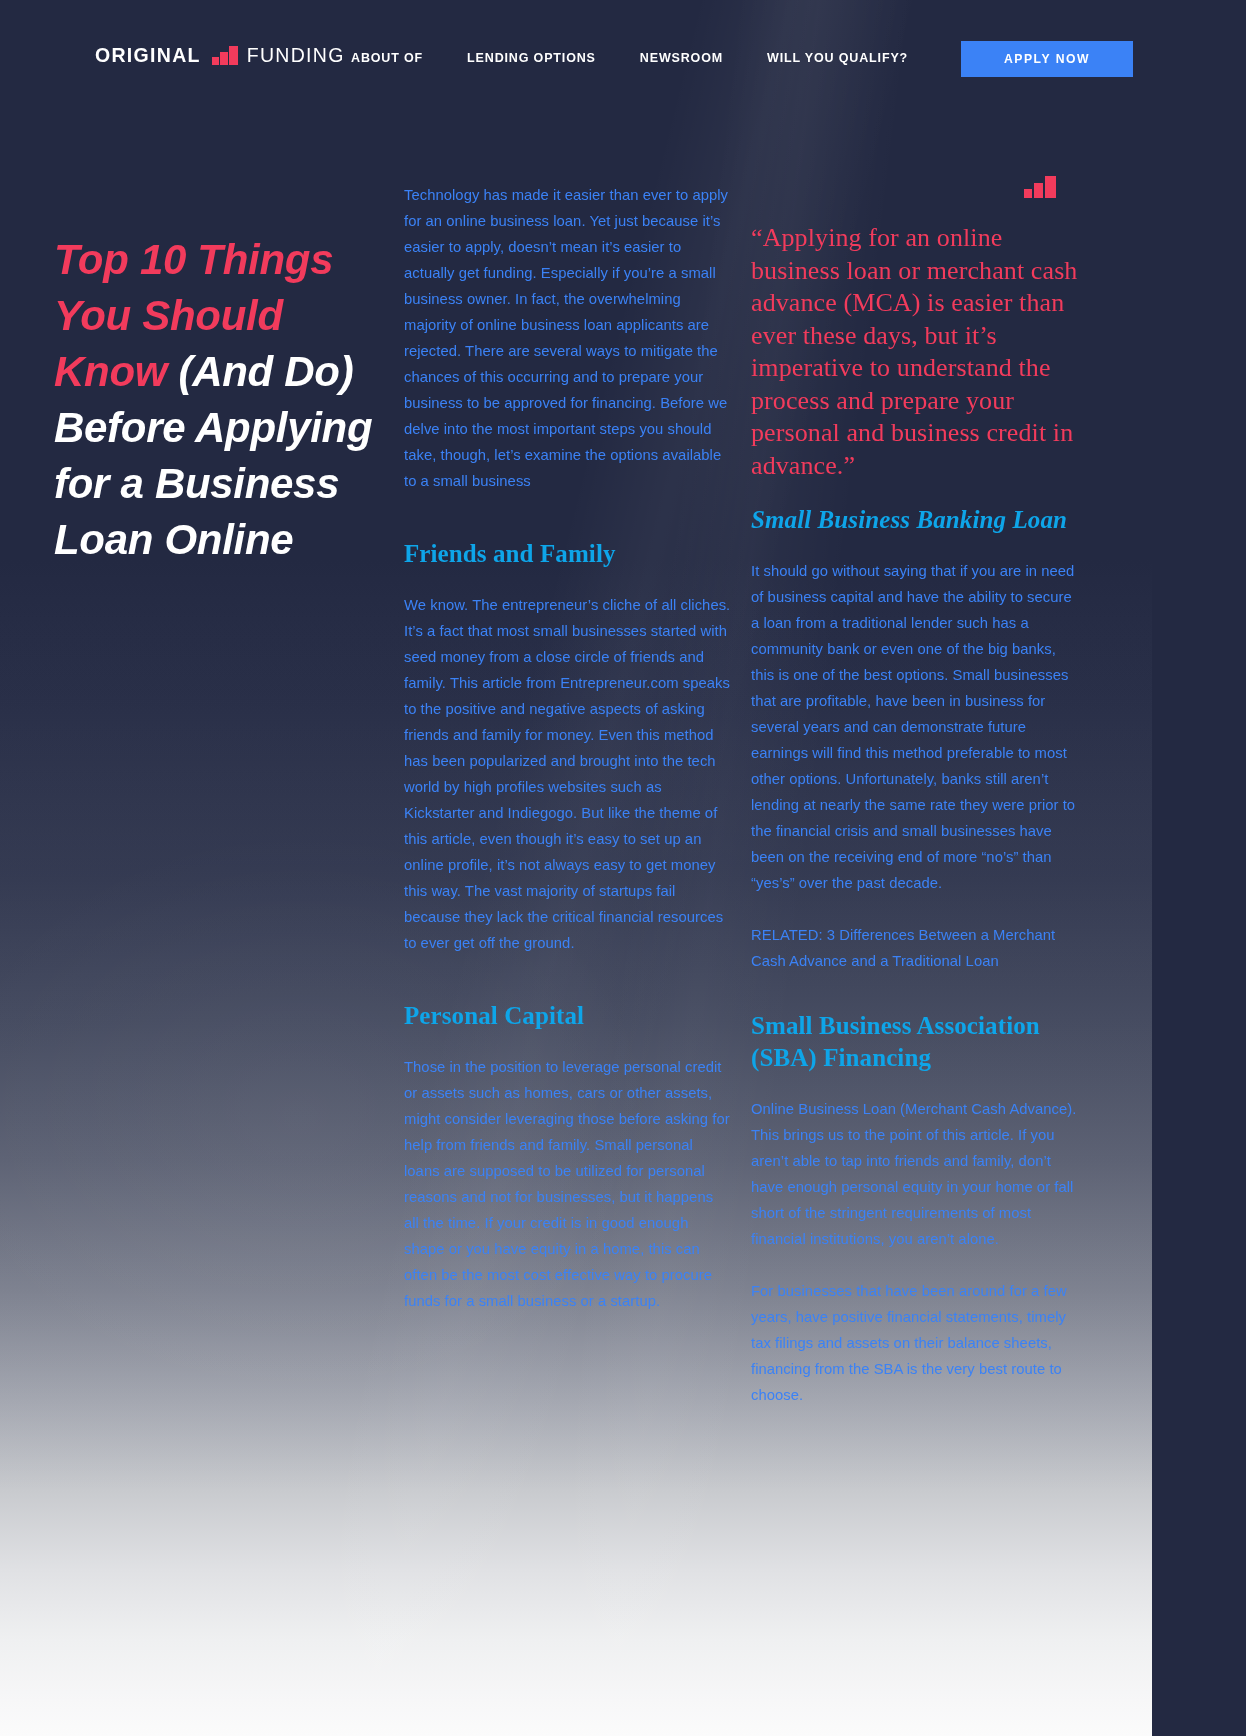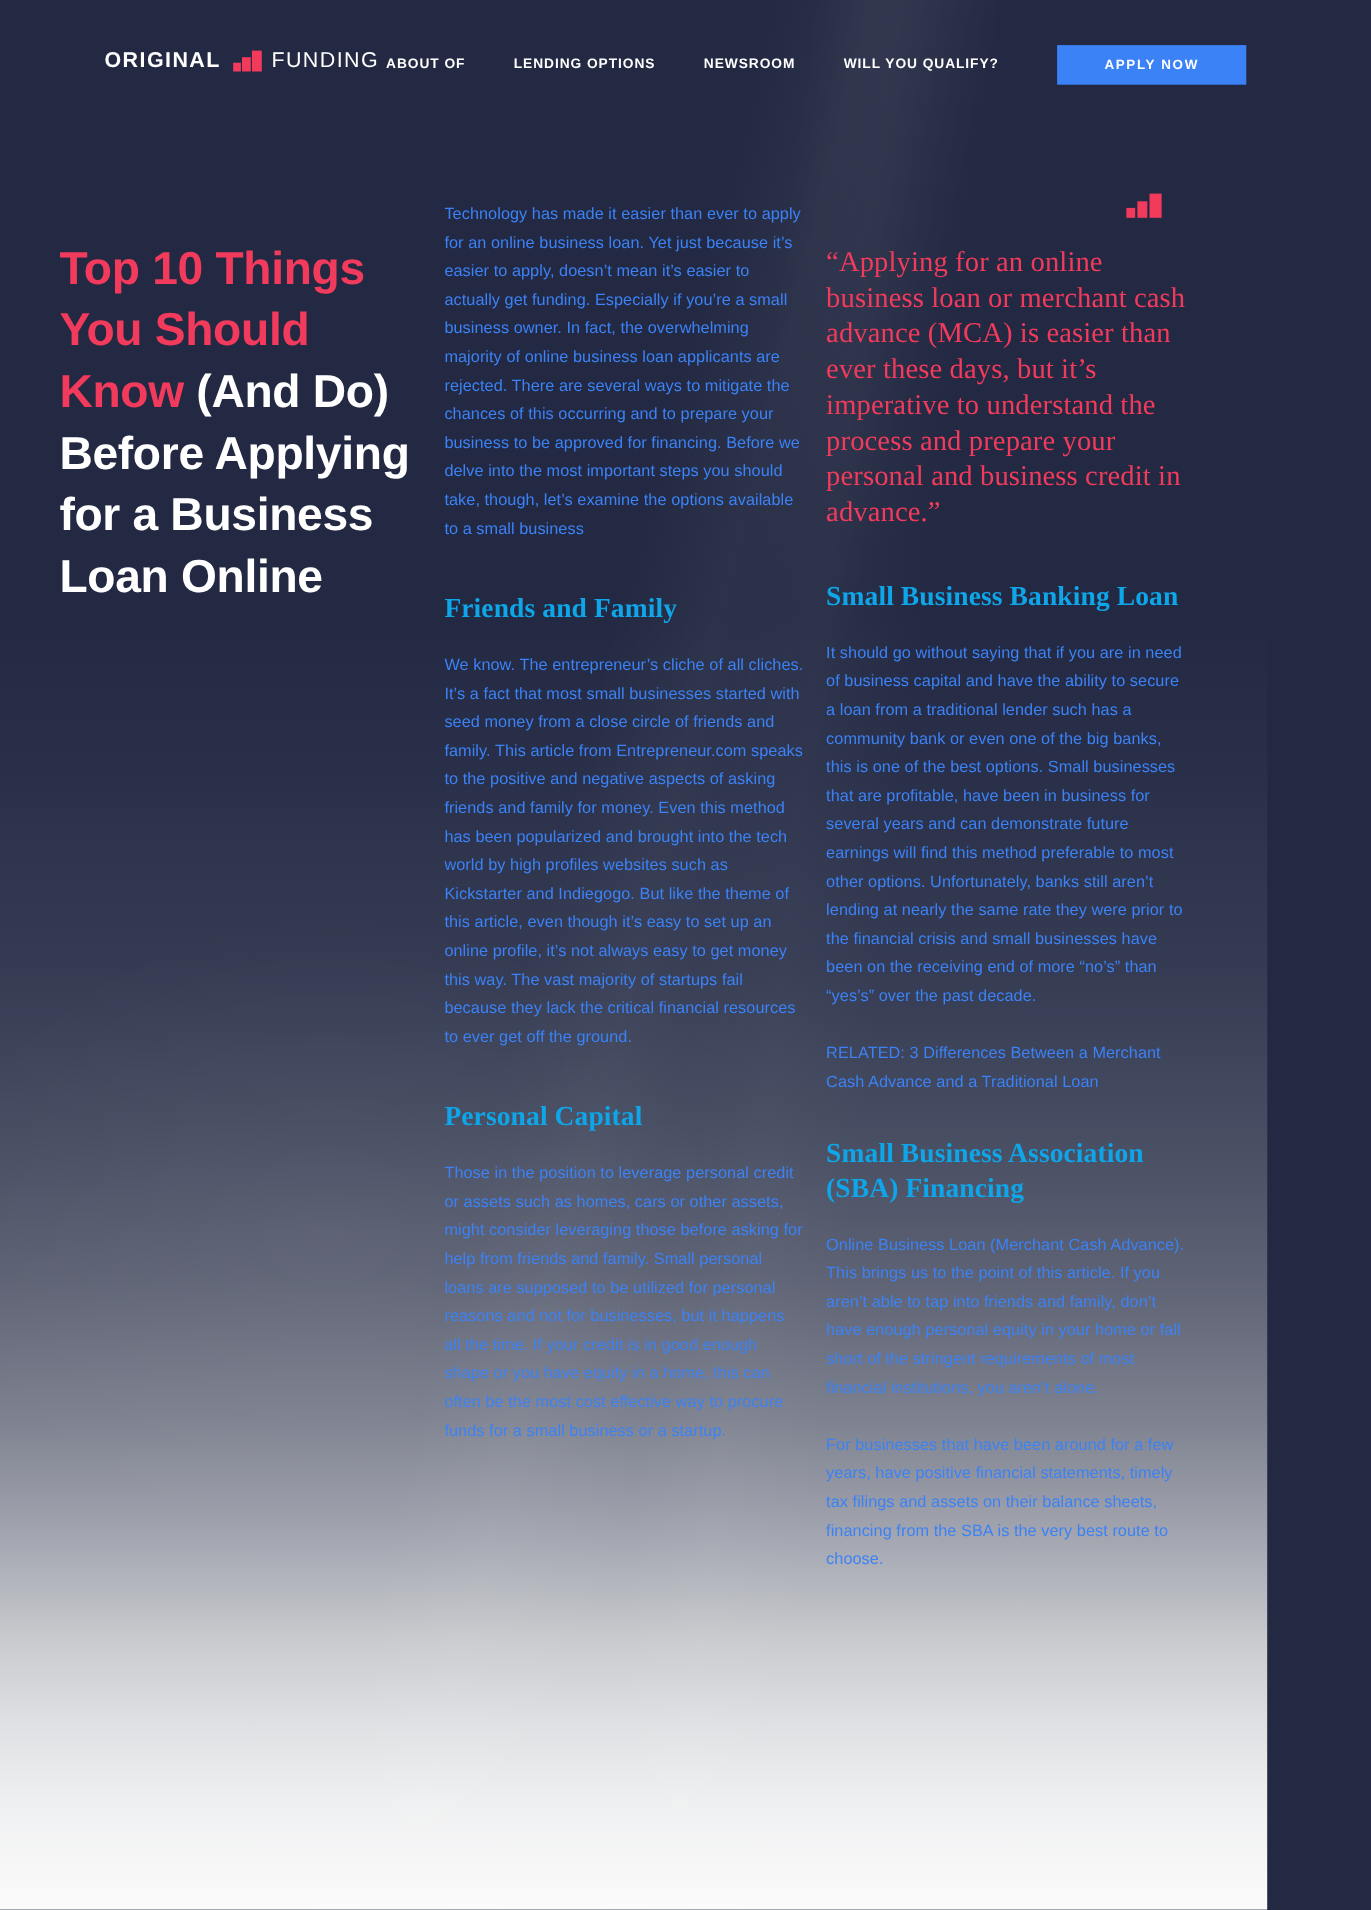--- a/index.html
+++ b/index.html
@@ -69,21 +69,21 @@
   #apply-btn {
     position:absolute; right:113px; top:41px;
     width:172px; height:36px; background:#3b82f6; border:0;
     color:#ffffff; font-size:12.2px; font-weight:bold; letter-spacing:1.5px;
     font-family:"Liberation Sans", sans-serif; cursor:pointer;
     display:flex; align-items:center; justify-content:center;
   }
 
   
   .col { position:absolute; }
-  #col-title { left:54px;  top:216px;  width:330px; }
+  #col-title { left:54px;  top:232px;  width:330px;font-style:italic; }
   #col-mid   { left:404px; top:182px;  width:328px; }
   #col-right { left:751px; top:176px;  width:332px; }
 
   
   #headline {
     font-size:42px; line-height:56px; font-weight:bold;
     letter-spacing:-0.3px; color:#ffffff;
   }
   #headline .hl-red { color:#f23b5c; }
 
@@ -91,21 +91,21 @@
   .body-p {
     color:#3b82f6; font-size:14.8px; line-height:26px; letter-spacing:0.05px;
   }
   .body-p + .body-p { margin-top:26px; }
   .sec-h {
     font-family:"Liberation Serif", serif;
     color:#0ea5e9; font-size:25px; font-weight:bold; line-height:32px;
     letter-spacing:0.1px;
   }
   #col-mid .sec-h { margin-top:44px; margin-bottom:22px; }
-  #col-right .sec-h-bank { margin-top:45px; margin-bottom:22px; }
+  #col-right .sec-h-bank { margin-top:22px; margin-bottom:22px;font-style:italic; }
   #col-right .sec-h-sba  { margin-top:36px; margin-bottom:22px; }
   .related { margin-top:30px; }
 
   
   #quote-mark {
     width:32px; height:22px; position:relative; margin:0 0 24px 273px;
   }
   #quote-mark i { position:absolute; bottom:0; background:#f23b5c; display:block; }
   #quote-mark i.q1 { left:0;   width:8px;  height:9px; }
   #quote-mark i.q2 { left:10px; width:9px; height:15px; }

